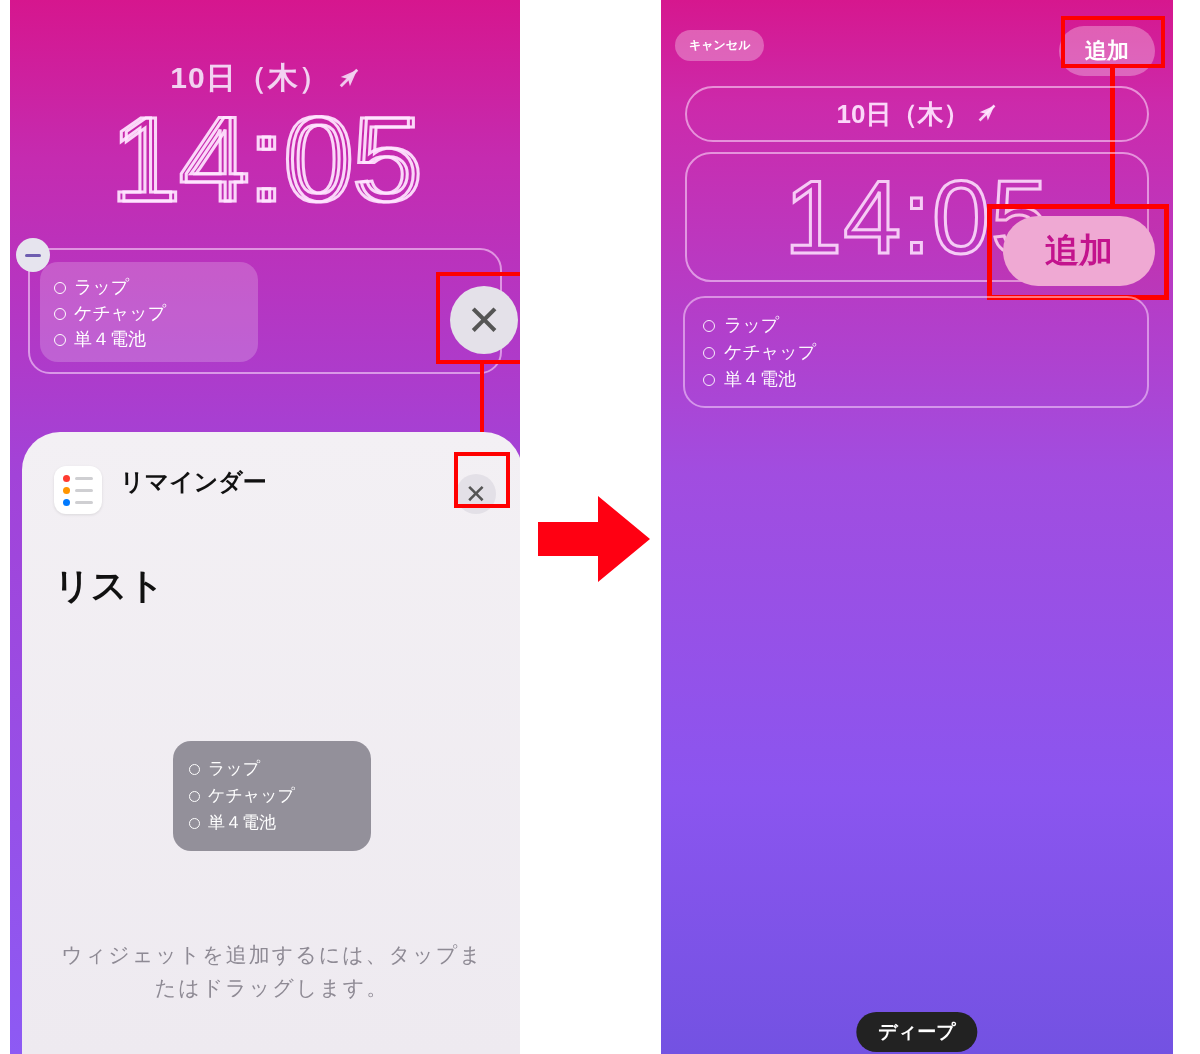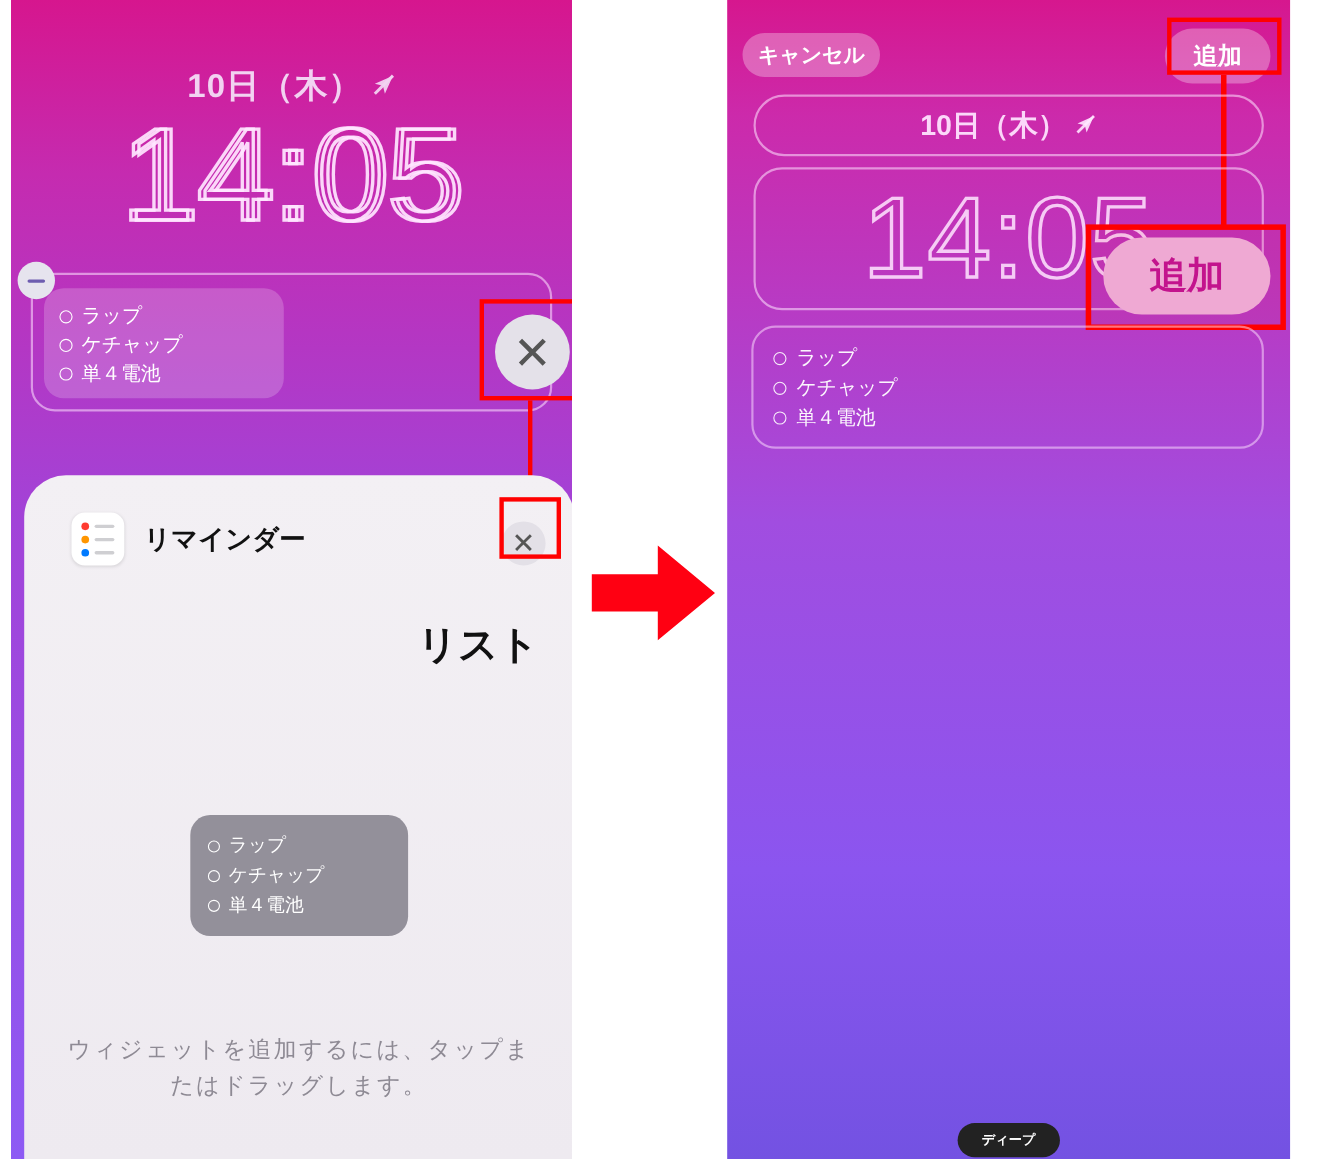--- a/index.html
+++ b/index.html
@@ -88,58 +88,58 @@
     position:absolute; left: 470px; top: 364px; width:4px; height:88px; background:#ff0000;
   }
 
   
   .sheet {
     position: absolute; left: 12px; right: -2px; top: 432px; bottom: 0;
     background: linear-gradient(180deg, #f3f0f4 0%, #eeeaf0 100%);
     border-radius: 38px 38px 0 0;
     padding: 34px 32px 0 32px;
   }
-  .sheet-hdr { display:flex; align-items:center; gap:18px;margin-left:11px; }
+  .sheet-hdr { display:flex; gap:18px; }
   .rem-icon {
     width: 48px; height: 48px; border-radius: 12px; background:#fff;
     display:flex; flex-direction:column; justify-content:center; gap:5px; padding:10px 9px;
     box-shadow: 0 1px 3px rgba(0,0,0,0.1);
   }
   .rem-icon .row { display:flex; align-items:center; gap:5px; }
   .rem-icon .dot { width:7px; height:7px; border-radius:50%; }
   .rem-icon .line { flex:1; height:3px; background:#cfcfd2; border-radius:2px; }
   .sheet-title1 { font-size: 24px; font-weight: 700; color:#111; }
   .sheet-close {
     position:absolute; right: 26px; top: 42px;
     width: 40px; height:40px; border-radius:50%; background:#e3e0e7;
     display:flex; align-items:center; justify-content:center;
   }
   .sheet-close span { font-size: 26px; color:#555; }
-  .sheet-h2 { text-align:right; font-size: 36px; font-weight:700; margin-top: 48px; color:#111;}
+  .sheet-h2 { text-align:left; font-size: 36px; font-weight:700; margin-top: 48px; color:#111;}
   .sheet-sub { text-align:center; font-size: 21px; color:#8b8790; margin-top: 14px; line-height:1.55; letter-spacing: 2px;}
   .preview-card {
     width: 198px; height: 110px; margin: 130px auto 0 auto;
     background:#93909a; border-radius: 18px; padding: 14px 16px;
   }
   .preview-card .item { color:#fff; font-size: 17px; line-height: 27px; }
   .preview-card .ring { display:inline-block; width:11px; height:11px; border:1.5px solid #fff; border-radius:50%; margin-right:8px; vertical-align:-1px;}
   .sheet-tip { text-align:center; font-size: 21px; color:#8e8a94; margin-top: 88px; line-height:1.55; letter-spacing: 2px;}
 
   
   .arrow {
     position:absolute; left: 534px; top: 484px;
   }
 
   
   .pill {
     position:absolute; border-radius: 999px; background: rgba(255,255,255,0.30);
     color:#fff; font-size:18px; font-weight:700;
     padding: 8px 20px;
   }
-  .pill.cancel { left: 14px; top: 30px; font-size:19px; padding:7px 14px;}
+  .pill.cancel { left: 14px; top: 30px; font-size:12px; padding:7px 14px;}
   .pill.add { right: 18px; top: 26px; font-size:22px; padding:10px 26px;}
   .add-hl {
     position:absolute; right: 8px; top: 16px; width: 104px; height: 52px;
     border: 4px solid #ff0000;
   }
 
   
   .date-frame {
     position:absolute; left: 24px; top: 86px; right: 24px; height: 56px;
     border: 2.5px solid rgba(255,230,255,0.55); border-radius: 999px;
@@ -178,21 +178,21 @@
     color:#c3138d; font-size: 34px; font-weight:800;
   }
   .red-line-2 {
     position:absolute; right: 58px; top: 68px; width: 5px; height: 140px; background:#ff0000;
   }
 
   
   .deep-pill {
     position:absolute; left: 50%; transform: translateX(-50%); bottom: 2px;
     background: #222; color:#fff; border-radius: 999px; padding: 7px 22px;
-    font-size: 12px; font-weight:700;
+    font-size: 19px; font-weight:700;
   }
 
   .plane-icon {
     display:inline-block; transform: rotate(0deg);
   }
 </style>
 </head>
 <body>
 
 <div class="stage">

